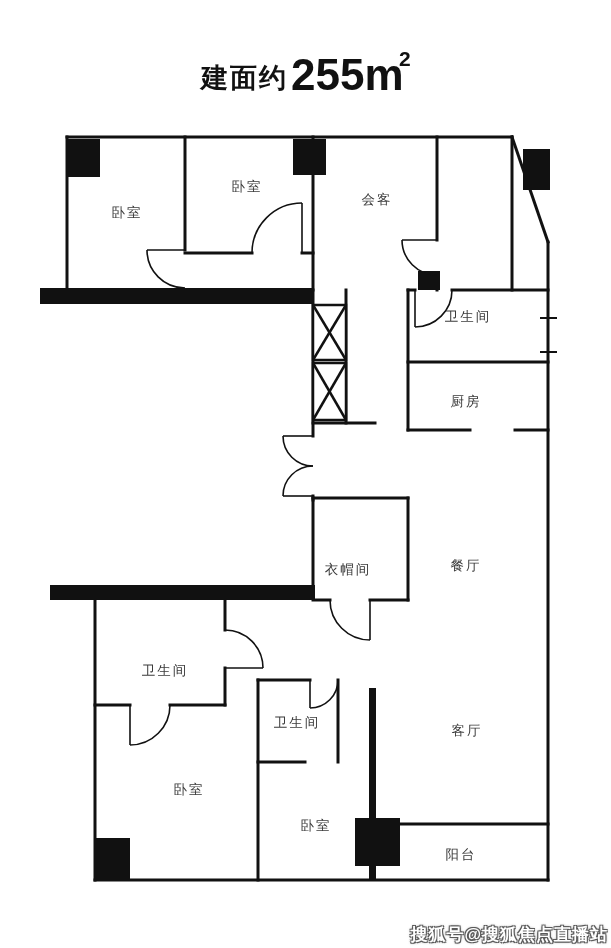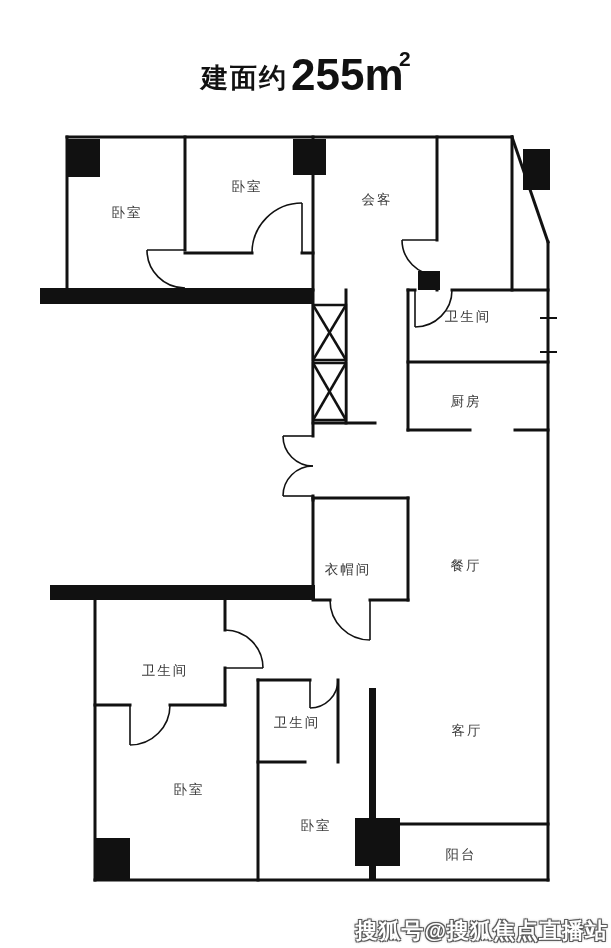--- a/index.html
+++ b/index.html
@@ -11,21 +11,21 @@
   svg{display:block;}
   .room-label{
     font-size:13.5px;fill:#3a3a3a;letter-spacing:2px;font-weight:500;
     font-family:"Liberation Sans","DejaVu Sans",sans-serif;
   }
   .title-prefix{font-size:27px;font-weight:700;fill:#111;letter-spacing:2px;}
   .title-big{font-size:44px;font-weight:600;fill:#111;}
   .title-sup{font-size:21px;font-weight:700;fill:#111;}
   .watermark{
     position:absolute;right:3px;bottom:2px;
-    font-size:22px;font-weight:700;color:#ffffff;letter-spacing:1px;
+    font-size:17px;font-weight:700;color:#ffffff;letter-spacing:1px;
     text-shadow:-1px -1px 0 #5a5a5a,1px -1px 0 #5a5a5a,-1px 1px 0 #5a5a5a,1px 1px 0 #5a5a5a,0 0 3px #444;
     white-space:nowrap;
   }
 </style>
 </head>
 <body>
 
 <div class="stage">
 <svg width="611" height="948" viewBox="0 0 611 948">
 

